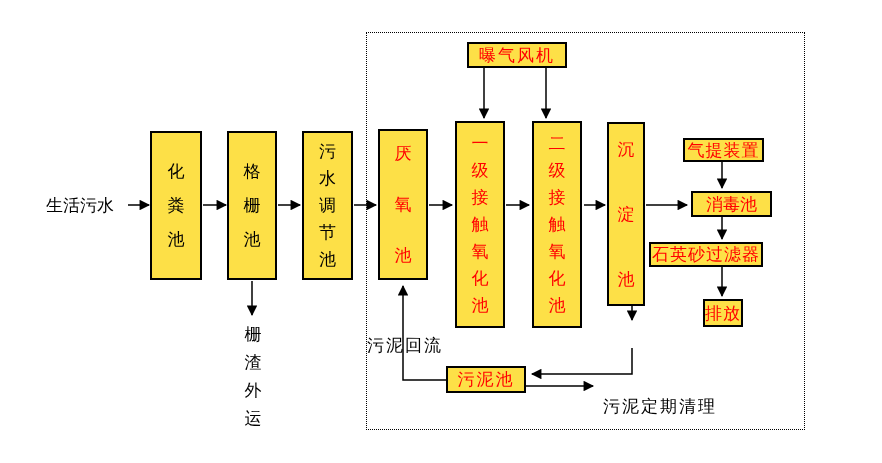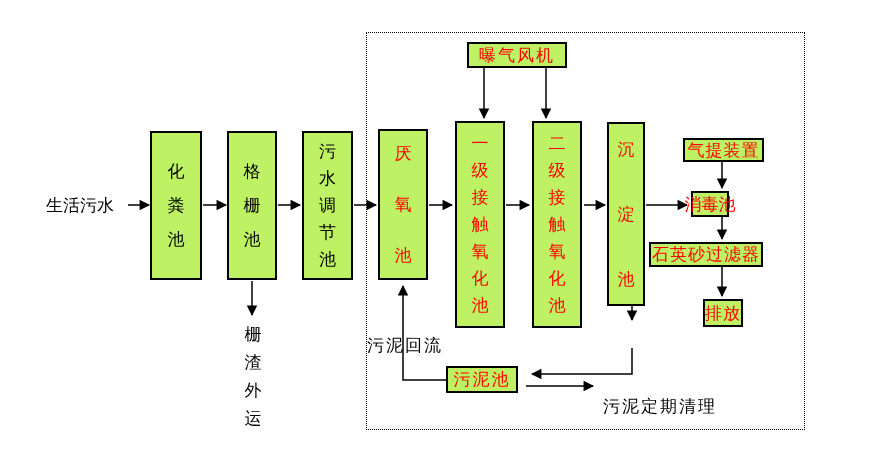--- a/index.html
+++ b/index.html
@@ -5,21 +5,21 @@
   html,body{margin:0;padding:0;background:#ffffff;}
   #canvas{
     position:relative;width:882px;height:463px;background:#ffffff;overflow:hidden;
     font-family:"DejaVu Sans","Liberation Sans",sans-serif;
     font-size:17px;color:#000;
   }
   .dashed-boundary{
     position:absolute;border:1px dotted #000;background:transparent;
   }
   .node{
-    position:absolute;background:#bef264;border:2px solid #000;box-sizing:border-box;
+    position:absolute;background:#fde047;border:2px solid #000;box-sizing:border-box;
   }
   .hnode{display:flex;align-items:center;justify-content:center;white-space:nowrap;letter-spacing:2px;}
   .red{color:#ff0000;}
   [data-vertical]{
     display:flex;flex-direction:column;align-items:center;justify-content:center;
     row-gap:var(--g,10px);height:100%;width:100%;line-height:1;
   }
   .flabel{position:absolute;white-space:nowrap;line-height:1.15;}
   .vlabel{position:absolute;line-height:1;}
   svg.wires{position:absolute;left:0;top:0;pointer-events:none;}
@@ -91,30 +91,30 @@
         <span>池</span>
       </span>
   </div>
 
   <div class="node hnode red" style="left:467px;top:42px;width:100px;height:26px;">
     <span>曝气风机</span>
   </div>
   <div class="node hnode red" style="left:683px;top:138px;width:81px;height:24px;letter-spacing:1px;">
     <span>气提装置</span>
   </div>
-  <div class="node hnode red" style="left:691px;top:191px;width:38px;height:26px;letter-spacing:0;">
+  <div class="node hnode red" style="left:691px;top:191px;width:81px;height:26px;letter-spacing:0;">
     <span>消毒池</span>
   </div>
   <div class="node hnode red" style="left:649px;top:242px;width:114px;height:25px;letter-spacing:1px;text-align:right;">
     <span>石英砂过滤器</span>
   </div>
   <div class="node hnode red" style="left:703px;top:299px;width:40px;height:28px;letter-spacing:1px;">
     <span>排放</span>
   </div>
-  <div class="node hnode red" style="left:446px;top:366px;width:72px;height:27px;letter-spacing:2px;justify-content:center;">
+  <div class="node hnode red" style="left:446px;top:366px;width:80px;height:27px;letter-spacing:2px;justify-content:center;">
     <span>污泥池</span>
   </div>
 
   <div class="flabel" style="left:46px;top:196px;">生活污水</div>
   <div class="vlabel" style="left:244px;top:322px;width:18px;height:108px;--g:11px;">
     <span data-vertical="">
         <span>栅</span>
         <span>渣</span>
         <span>外</span>
         <span>运</span>

